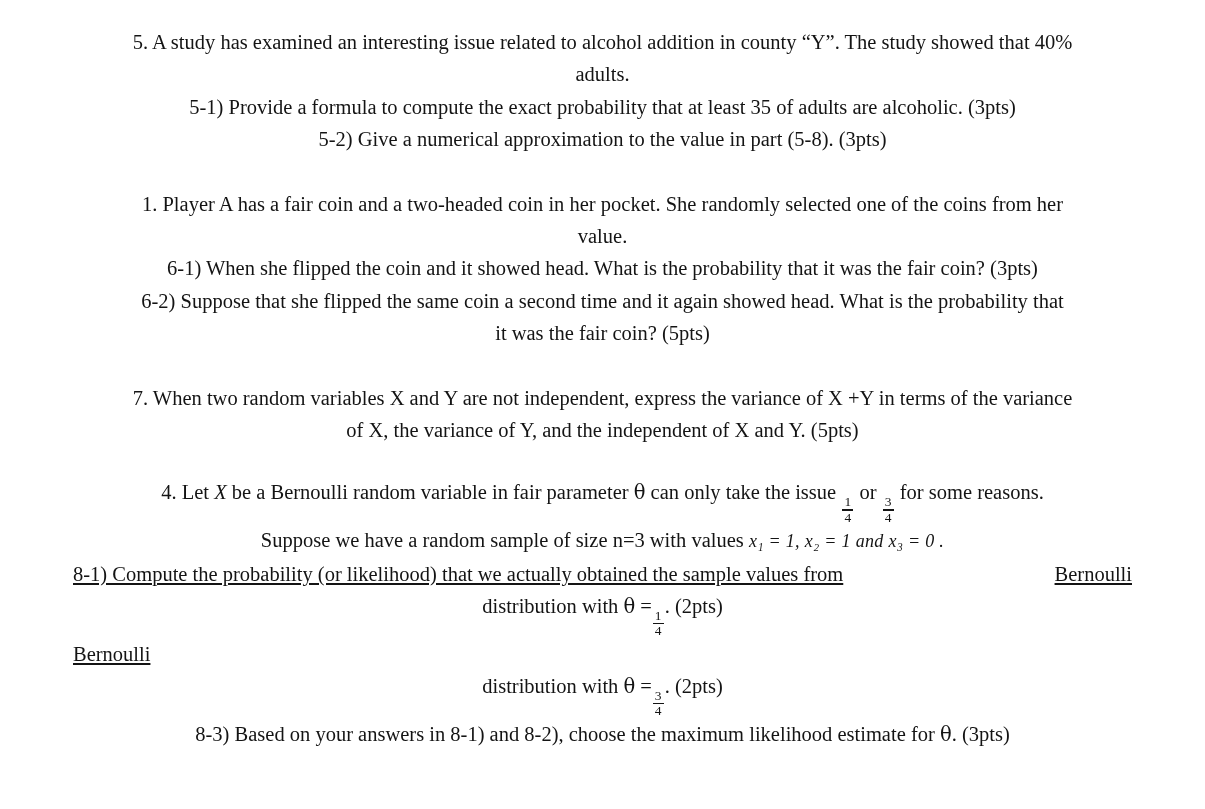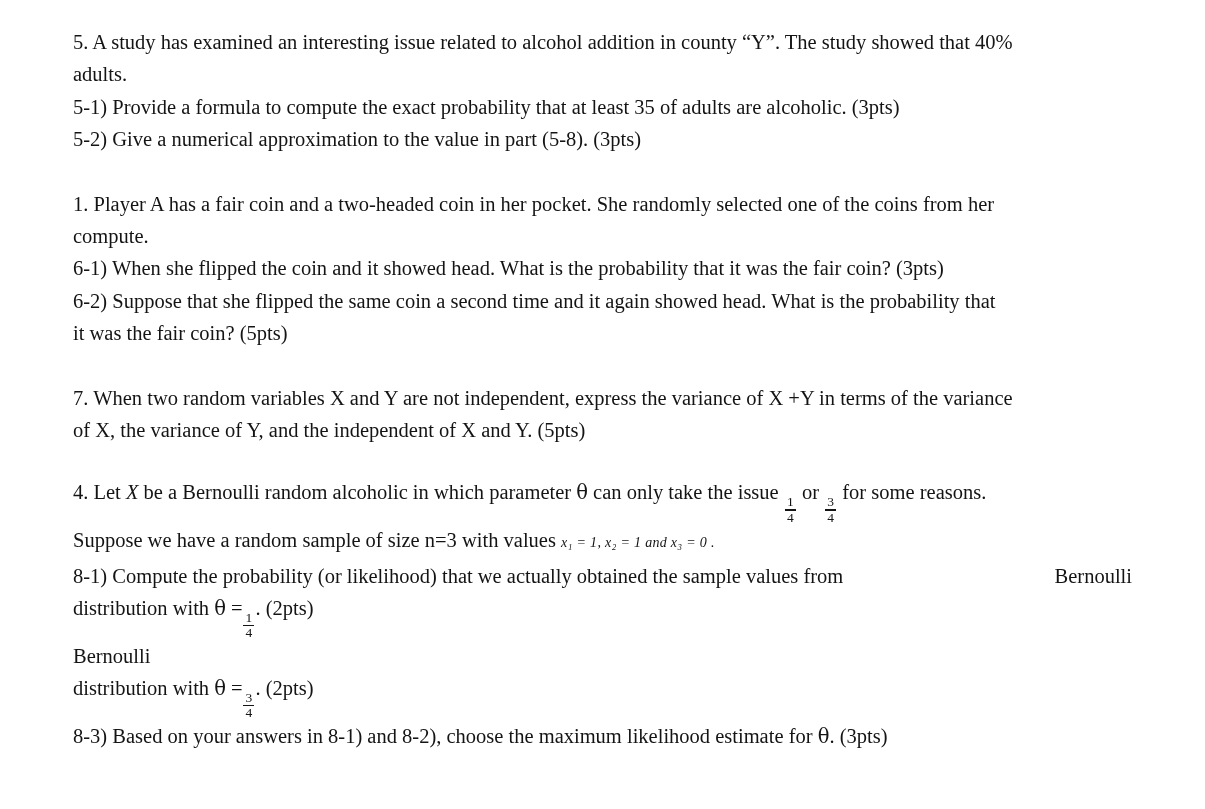--- a/index.html
+++ b/index.html
@@ -15,20 +15,21 @@
     font-family: "Liberation Serif", "DejaVu Serif", serif;
     color: #141414;
     -webkit-font-smoothing: antialiased;
   }
   .page {
     position: relative;
     width: 1205px;
     height: 809px;
     box-sizing: border-box;
     padding: 26px 73px 0 73px;
+    text-align: center;
   }
   .qblock {
     margin: 0;
     font-size: 20.5px;
     line-height: 32.4px;
   }
   .gap {
     height: 32px;
   }
   .gap-sm {
@@ -39,28 +40,29 @@
     white-space: nowrap;
   }
   
   .just {
     display: flex;
     justify-content: space-between;
     white-space: nowrap;
   }
   .just > span {
     display: inline-block;
+    text-decoration: underline;
   }
   .mi {
     font-style: italic;
   }
   
   .math {
     font-style: italic;
-    font-size: 14px;
+    font-size: 18px;
     letter-spacing: .3px;
   }
   .theta {
     font-style: normal;
     font-family: "DejaVu Serif", "Liberation Serif", serif;
     font-size: 19.5px;
   }
   
   .frac {
     display: inline-flex;
@@ -97,38 +99,38 @@
     <span class="line">5. A study has examined an interesting issue related to alcohol addition in county “Y”. The study showed that 40%</span>
     <span class="line">adults.</span>
     <span class="line">5-1) Provide a formula to compute the exact probability that at least 35 of adults are alcoholic. (3pts)</span>
     <span class="line">5-2) Give a numerical approximation to the value in part (5-8). (3pts)</span>
   </div>
 
   <div class="gap"></div>
 
   <div class="qblock">
     <span class="line">1. Player A has a fair coin and a two-headed coin in her pocket. She randomly selected one of the coins from her</span>
-    <span class="line">compute.</span>
+    <span class="line">value.</span>
     <span class="line">6-1) When she flipped the coin and it showed head. What is the probability that it was the fair coin? (3pts)</span>
     <span class="line">6-2) Suppose that she flipped the same coin a second time and it again showed head. What is the probability that</span>
     <span class="line">it was the fair coin? (5pts)</span>
   </div>
 
   <div class="gap"></div>
 
   <div class="qblock">
     <span class="line">7. When two random variables X and Y are not independent, express the variance of X +Y in terms of the variance</span>
     <span class="line">of X, the variance of Y, and the independent of X and Y. (5pts)</span>
   </div>
 
   <div class="gap-sm"></div>
 
   <div class="qblock">
 
-    <span class="line"><span>4. Let </span><span class="mi">X</span><span> be a Bernoulli random alcoholic in which parameter </span><span class="theta">θ</span><span> can only take the issue </span><span class="frac">
+    <span class="line"><span>4. Let </span><span class="mi">X</span><span> be a Bernoulli random variable in fair parameter </span><span class="theta">θ</span><span> can only take the issue </span><span class="frac">
           <span class="top">1</span>
           <span class="bar"></span>
           <span class="bot">4</span>
         </span><span> or </span><span class="frac">
           <span class="top">3</span>
           <span class="bar"></span>
           <span class="bot">4</span>
         </span><span> for some reasons.</span></span>
 
     <span class="line"><span>Suppose we have a random sample of size n=3 with values </span><span class="math">x₁ = 1, x₂ = 1 and x₃ = 0 .</span></span>

